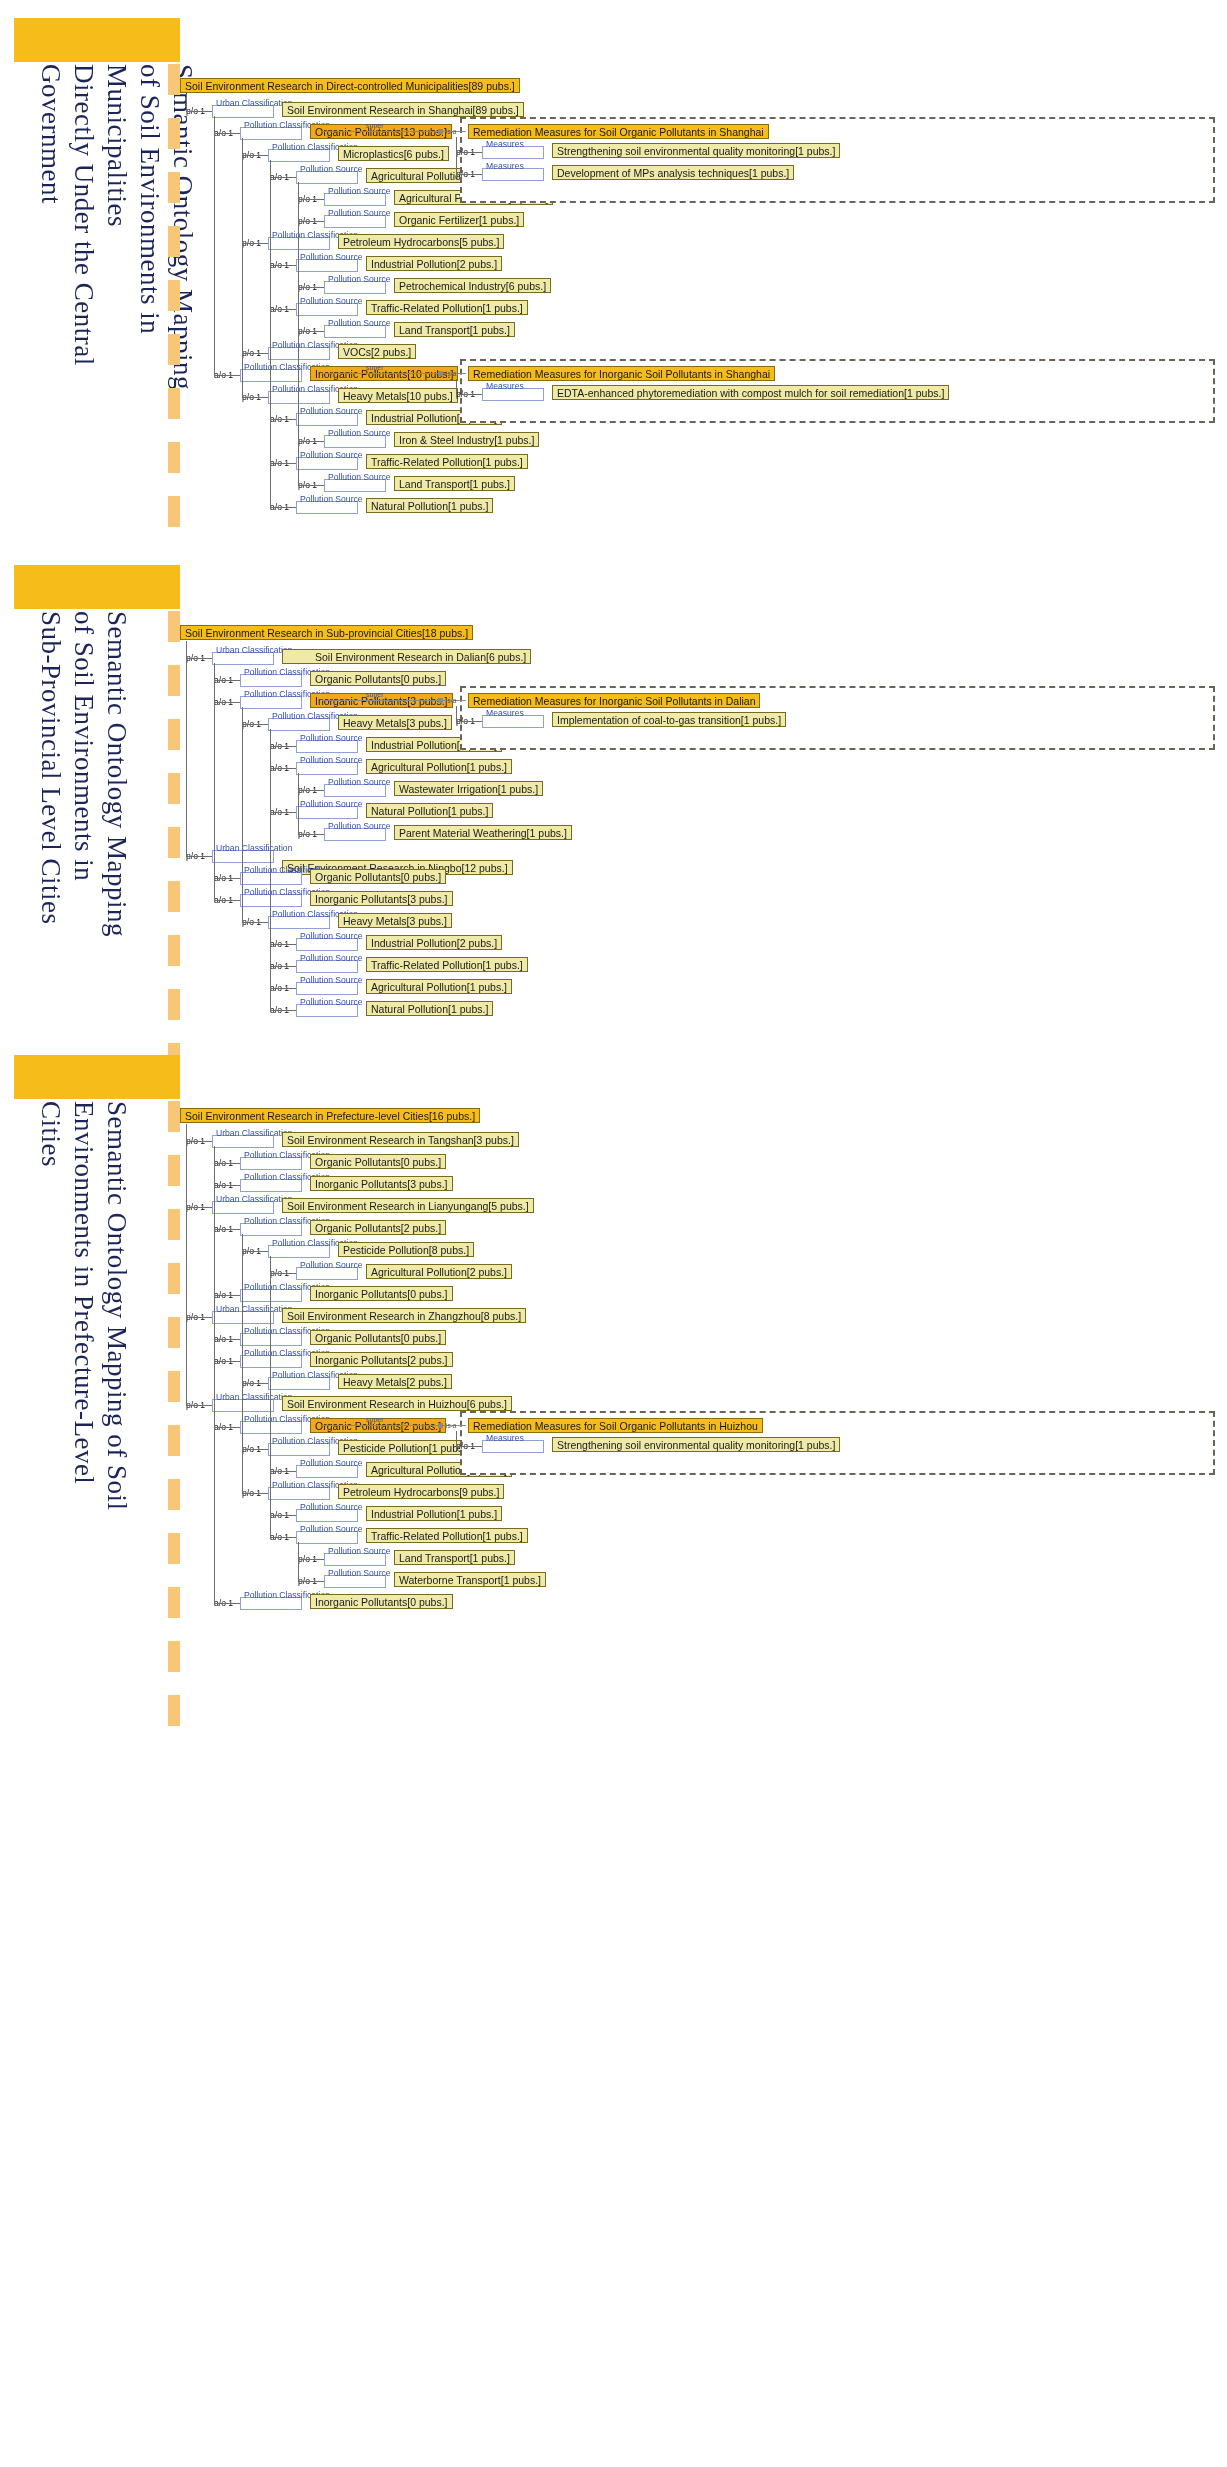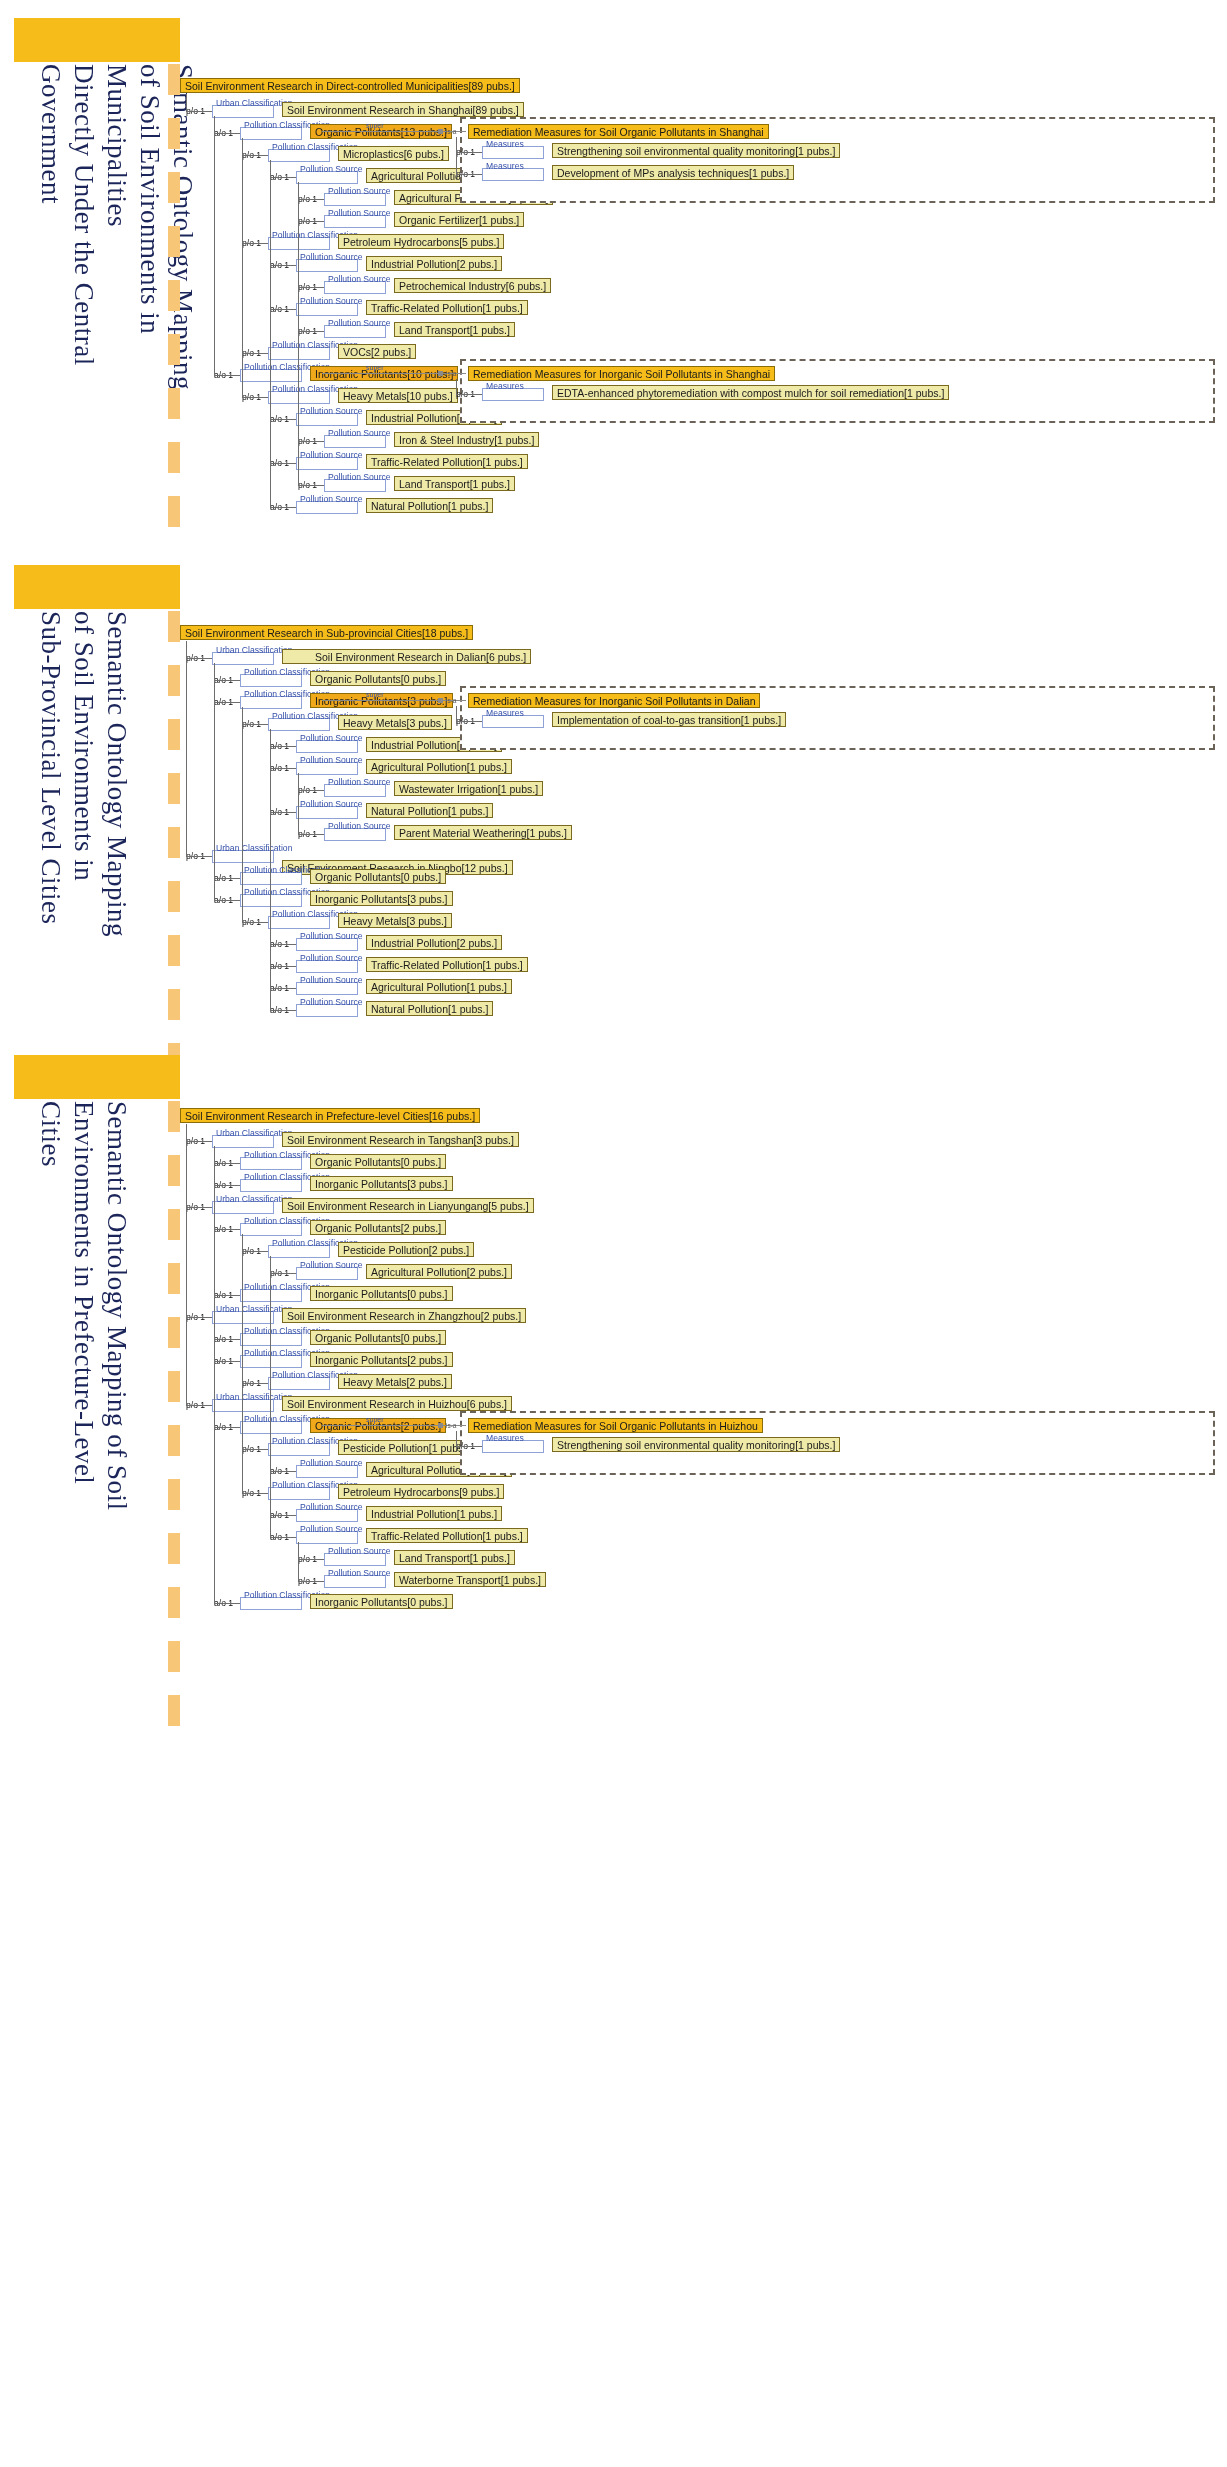--- a/index.html
+++ b/index.html
@@ -347,36 +347,36 @@
     <div class="card" style="left: 282px; top: 1198px;">Soil Environment Research in Lianyungang[5 pubs.]</div>
     <div class="hline" style="left: 186px; top: 1207px; width: 26px;"></div>
     <div class="stub" style="left: 240px; top: 1223px;"></div>
     <div class="stublbl" style="left: 244px; top: 1216px;">Pollution Classification</div>
     <div class="mult" style="left: 214px; top: 1224px;">a/o 1</div>
     <div class="card" style="left: 310px; top: 1220px;">Organic Pollutants[2 pubs.]</div>
     <div class="hline" style="left: 214px; top: 1229px; width: 26px;"></div>
     <div class="stub" style="left: 268px; top: 1245px;"></div>
     <div class="stublbl" style="left: 272px; top: 1238px;">Pollution Classification</div>
     <div class="mult" style="left: 242px; top: 1246px;">p/o 1</div>
-    <div class="card" style="left: 338px; top: 1242px;">Pesticide Pollution[2 pubs.]</div>
+    <div class="card" style="left: 338px; top: 1242px;">Pesticide Pollution[8 pubs.]</div>
     <div class="hline" style="left: 242px; top: 1251px; width: 26px;"></div>
     <div class="stub" style="left: 296px; top: 1267px;"></div>
     <div class="stublbl" style="left: 300px; top: 1260px;">Pollution Source</div>
     <div class="mult" style="left: 270px; top: 1268px;">p/o 1</div>
     <div class="card" style="left: 366px; top: 1264px;">Agricultural Pollution[2 pubs.]</div>
     <div class="hline" style="left: 270px; top: 1273px; width: 26px;"></div>
     <div class="stub" style="left: 240px; top: 1289px;"></div>
     <div class="stublbl" style="left: 244px; top: 1282px;">Pollution Classification</div>
     <div class="mult" style="left: 214px; top: 1290px;">a/o 1</div>
     <div class="card" style="left: 310px; top: 1286px;">Inorganic Pollutants[0 pubs.]</div>
     <div class="hline" style="left: 214px; top: 1295px; width: 26px;"></div>
     <div class="stub" style="left: 212px; top: 1311px;"></div>
     <div class="stublbl" style="left: 216px; top: 1304px;">Urban Classification</div>
     <div class="mult" style="left: 186px; top: 1312px;">p/o 1</div>
-    <div class="card" style="left: 282px; top: 1308px;">Soil Environment Research in Zhangzhou[2 pubs.]</div>
+    <div class="card" style="left: 282px; top: 1308px;">Soil Environment Research in Zhangzhou[8 pubs.]</div>
     <div class="hline" style="left: 186px; top: 1317px; width: 26px;"></div>
     <div class="stub" style="left: 240px; top: 1333px;"></div>
     <div class="stublbl" style="left: 244px; top: 1326px;">Pollution Classification</div>
     <div class="mult" style="left: 214px; top: 1334px;">a/o 1</div>
     <div class="card" style="left: 310px; top: 1330px;">Organic Pollutants[0 pubs.]</div>
     <div class="hline" style="left: 214px; top: 1339px; width: 26px;"></div>
     <div class="stub" style="left: 240px; top: 1355px;"></div>
     <div class="stublbl" style="left: 244px; top: 1348px;">Pollution Classification</div>
     <div class="mult" style="left: 214px; top: 1356px;">a/o 1</div>
     <div class="card" style="left: 310px; top: 1352px;">Inorganic Pollutants[2 pubs.]</div>

